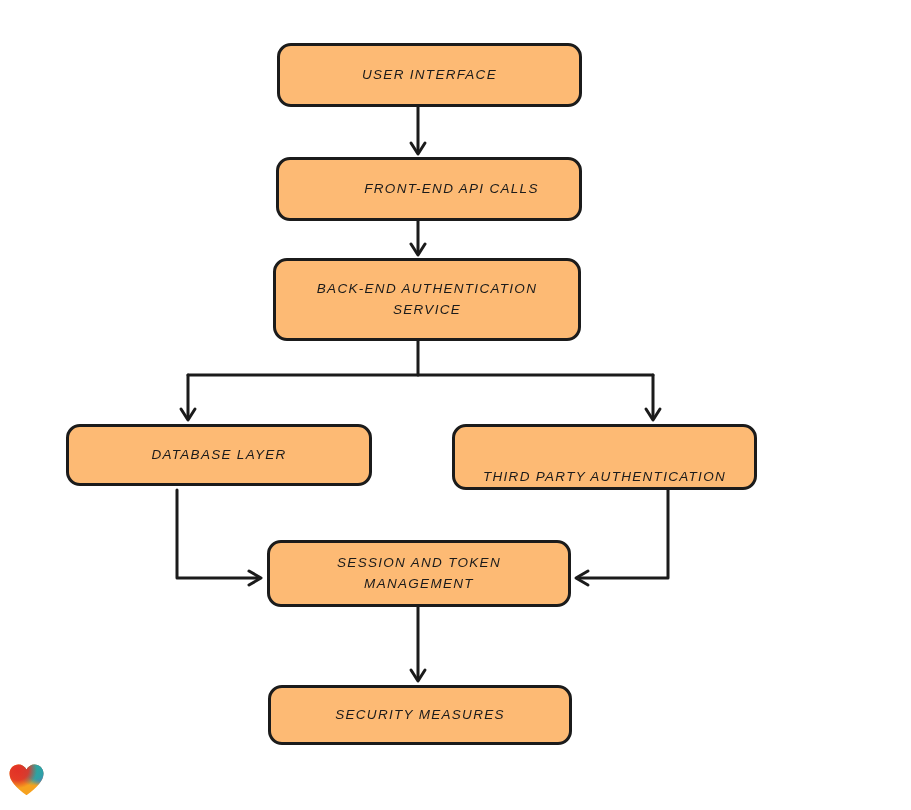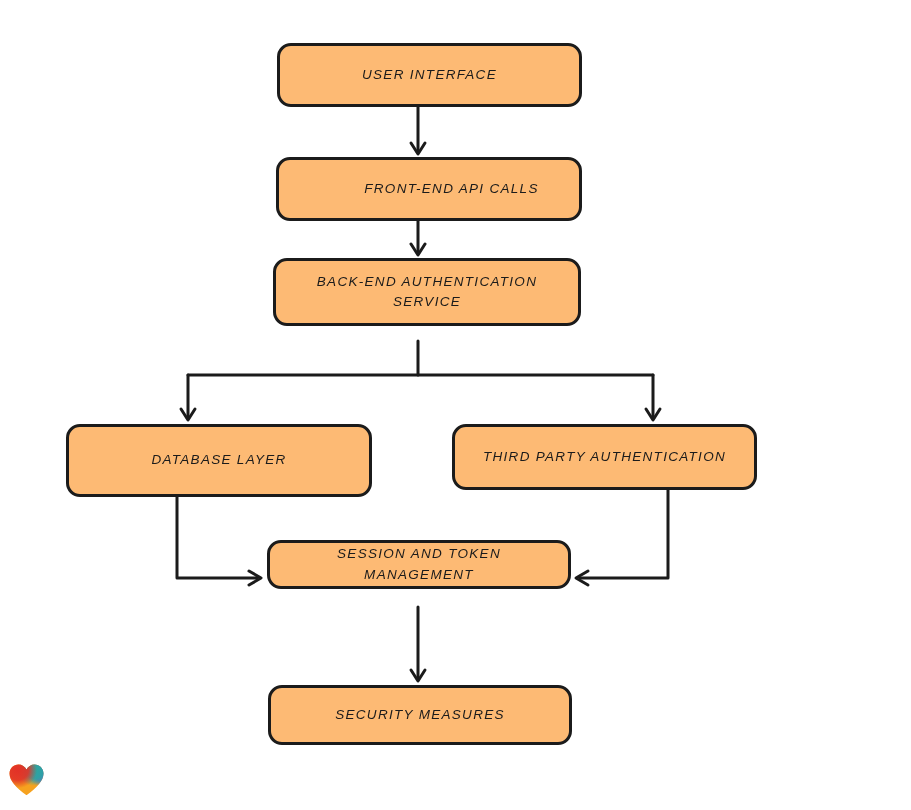--- a/index.html
+++ b/index.html
@@ -39,24 +39,24 @@
     font-size: 13.5px;
     font-weight: 500;
     letter-spacing: 1.3px;
     line-height: 1.5;
     color: #1b1b1b;
     white-space: pre-line;
   }
   
   .n-ui { left: 277px; top: 43px;  width: 305px; height: 64px; }
   .n-fe { left: 276px; top: 157px; width: 306px; height: 64px; padding-left: 45px; }
-  .n-be { left: 273px; top: 258px; width: 308px; height: 68px; }
-  .n-db { left: 66px;  top: 424px; width: 306px; height: 73px; }
-  .n-tp { left: 452px; top: 424px; width: 305px; height: 66px; }
-  .n-st { left: 267px; top: 540px; width: 304px; height: 49px; }
+  .n-be { left: 273px; top: 258px; width: 308px; height: 83px; }
+  .n-db { left: 66px;  top: 424px; width: 306px; height: 62px; }
+  .n-tp { left: 452px; top: 424px; width: 305px; height: 66px; align-items: flex-end; }
+  .n-st { left: 267px; top: 540px; width: 304px; height: 67px; }
   .n-sm { left: 268px; top: 685px; width: 304px; height: 60px; }
 
   .logo {
     position: absolute;
     left: 9px;
     top: 762px;
     width: 35px;
     height: 36px;
     cursor: pointer;
   }

